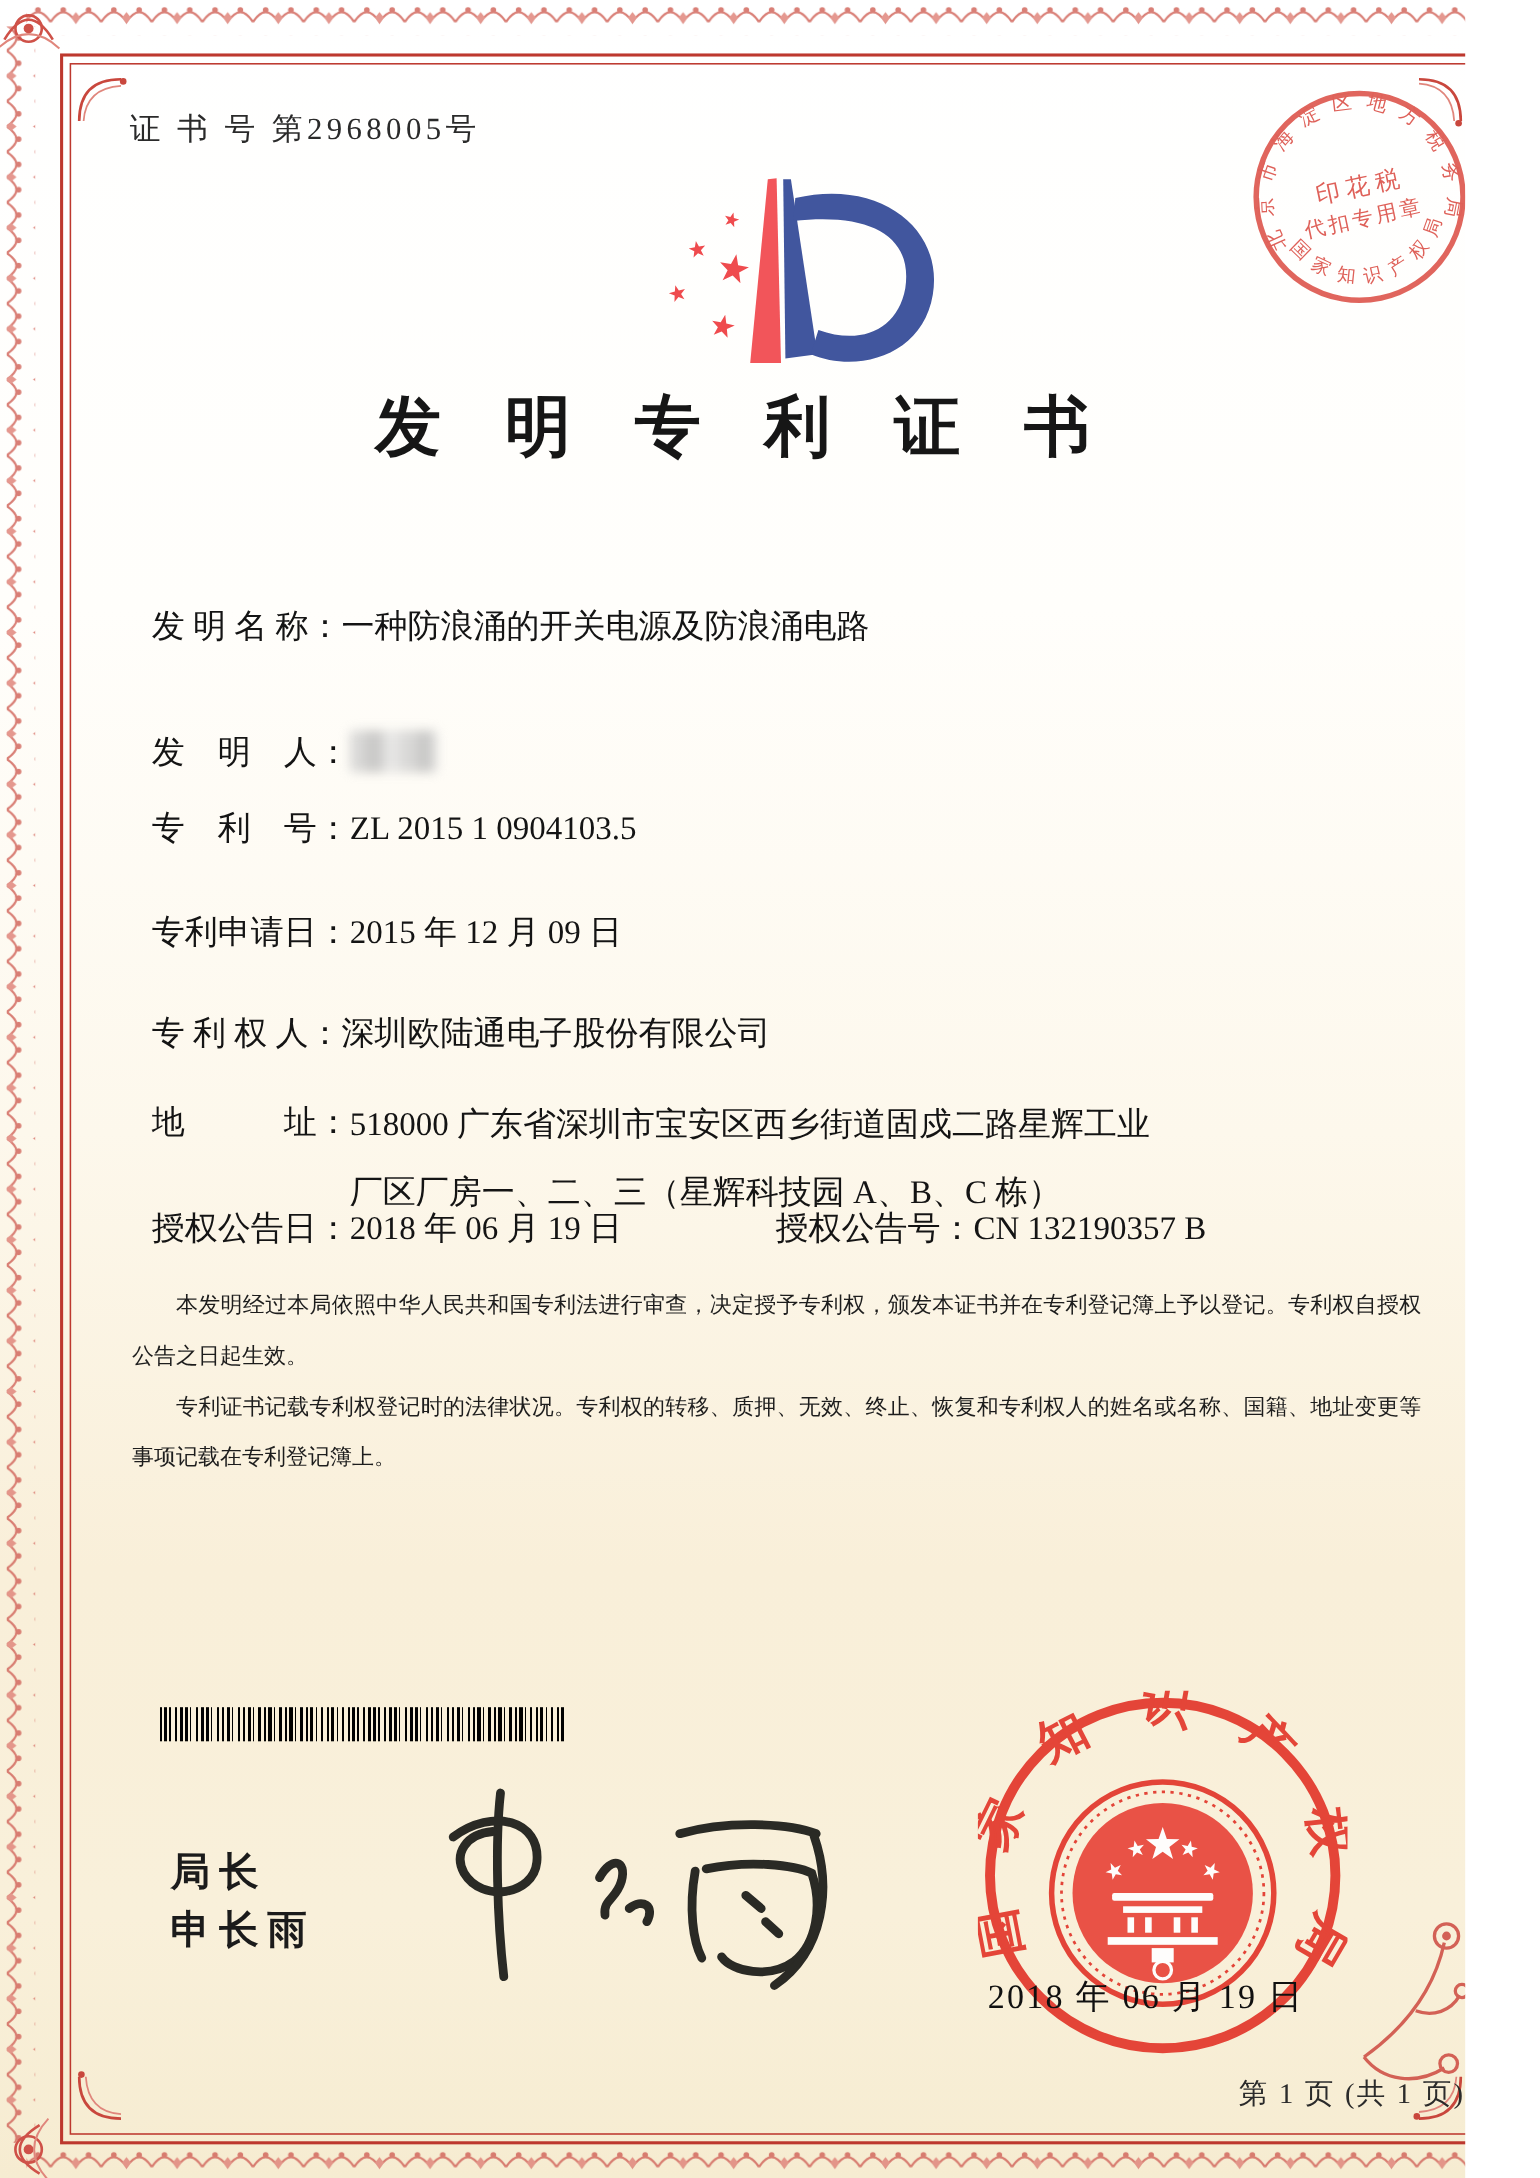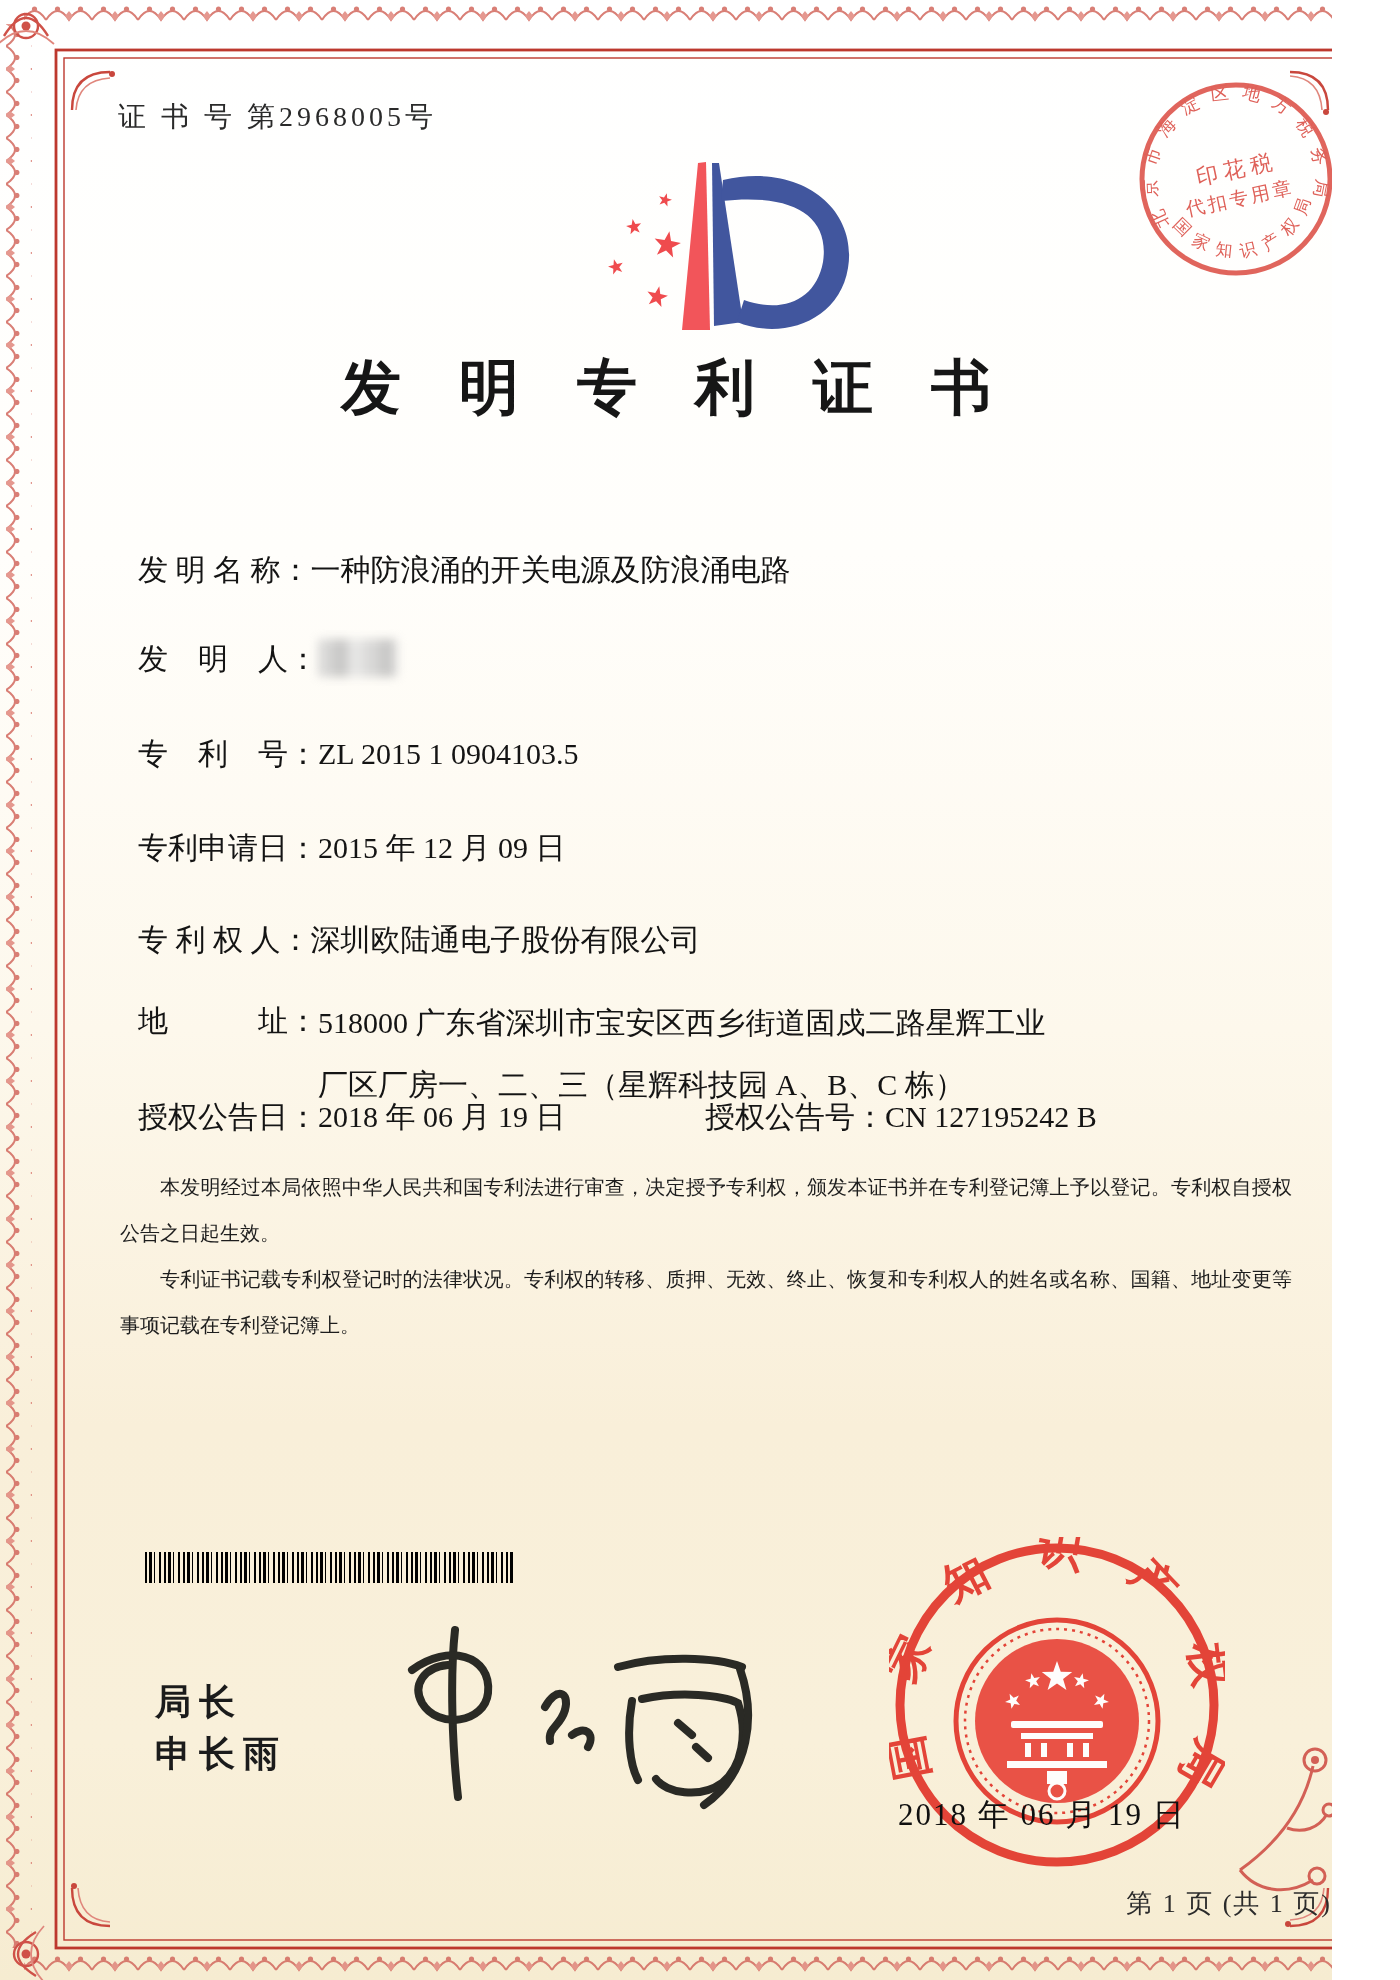--- a/index.html
+++ b/index.html
@@ -119,21 +119,21 @@
     <polygon fill="#41569e" points="712,163 719,163 743,322 714,326"></polygon>
     <path fill="#41569e" d="M 723 180 C 800 162 858 208 848 268 C 839 323 780 340 737 322 L 744 300 C 783 314 816 300 823 262 C 830 215 792 193 721 201 Z"></path>
   </svg>
 
   <div class="abs field-row z2" style="top:549px">
     <span class="lbl">发 明 名 称：</span><span>一种防浪涌的开关电源及防浪涌电路</span>
   </div>
 
   <div class="abs title z2">发明专利证书</div>
 
-  <div class="abs field-row z2" style="top:638px">
+  <div class="abs field-row z2" style="top:664px">
     <span class="lbl">发　明　人：</span><span></span><span class="redacted"></span>
   </div>
 
   <div class="abs field-row z2" style="top:733px">
     <span class="lbl">专　利　号：</span><span>ZL 2015 1 0904103.5</span>
   </div>
 
   <div class="abs field-row z2" style="top:827px">
     <span class="lbl">专利申请日：</span><span>2015 年 12 月 09 日</span>
   </div>
@@ -145,21 +145,21 @@
   <div class="abs field-row z2" style="top:1000px">
     <span class="lbl">地　　　址：</span><span class="addr-lines">
         <span>518000 广东省深圳市宝安区西乡街道固戍二路星辉工业</span>
         <span>厂区厂房一、二、三（星辉科技园 A、B、C 栋）</span>
       </span>
   </div>
 
   <div class="abs field-row z2" style="top:1096px">
     <span class="lbl">授权公告日：</span><span>2018 年 06 月 19 日</span>
     <span class="grant-no-group">
-      <span class="lbl">授权公告号：</span><span>CN 127195242 B</span>
+      <span class="lbl">授权公告号：</span><span>CN 132190357 B</span>
     </span>
   </div>
 
   <div class="abs body-text z2">
     <p>本发明经过本局依照中华人民共和国专利法进行审查，决定授予专利权，颁发本证书并在专利登记簿上予以登记。专利权自授权公告之日起生效。</p>
     <p>专利证书记载专利权登记时的法律状况。专利权的转移、质押、无效、终止、恢复和专利权人的姓名或名称、国籍、地址变更等事项记载在专利登记簿上。</p>
   </div>
 
   <div class="abs barcode z2"></div>
 

